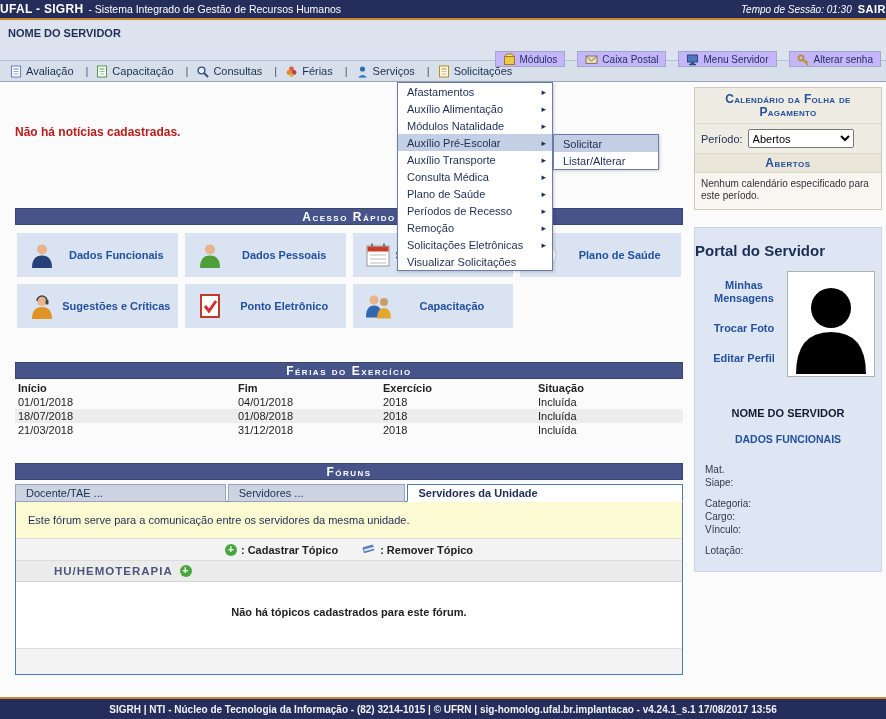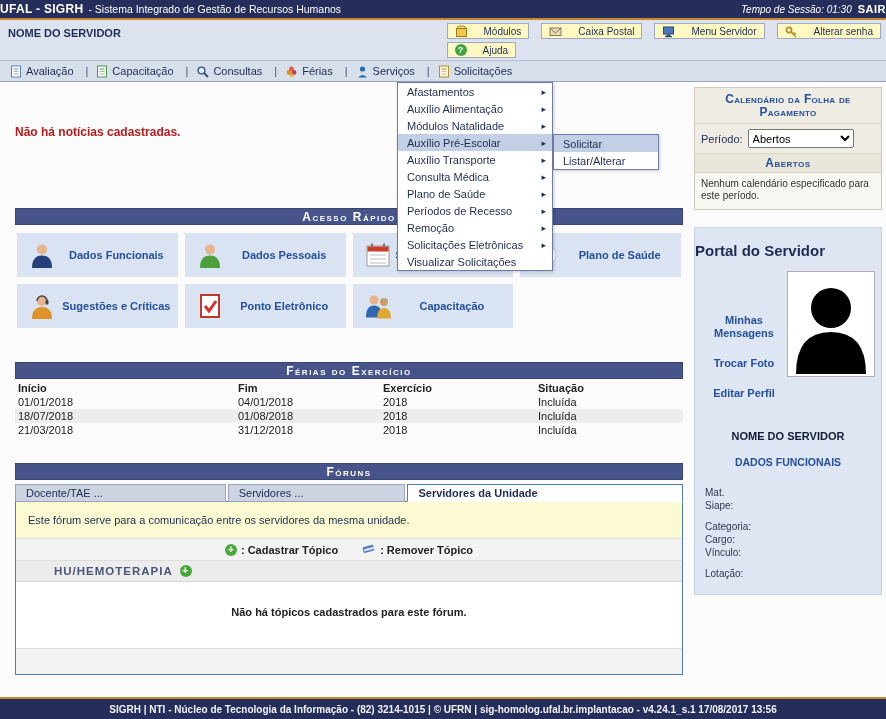--- a/index.html
+++ b/index.html
@@ -15,21 +15,21 @@
   .tb-right{display:flex;align-items:center;gap:6px;}
   .session{font-style:italic;font-size:10px;}
   .sair{font-weight:bold;color:#fff;cursor:pointer;font-size:11px;letter-spacing:0.5px;text-decoration:none;}
   .orange-line{height:2px;background:#c9882b;}
 
   
   .userbar{height:40px;background:#dce3ee;position:relative;}
   .uname{font-weight:bold;font-size:11px;color:#1f2d52;position:absolute;left:8px;top:7px;}
   .ub-buttons{position:absolute;right:5px;top:3px;display:flex;flex-direction:column;gap:3px;align-items:flex-start;}
   .ub-row{display:flex;gap:12px;}
-  .ubtn{display:inline-flex;align-items:center;gap:16px;height:16px;background:#fef9c3;border:1px solid #9fa9c4;font-size:10px;color:#1f2d52;padding:0 7px;cursor:pointer;font-family:inherit;}
+  .ubtn{display:inline-flex;align-items:center;gap:4px;height:16px;background:#c4b5fd;border:1px solid #9fa9c4;font-size:10px;color:#1f2d52;padding:0 7px;cursor:pointer;font-family:inherit;margin-top:28px;}
   .ubicon{display:inline-flex;}
   .help-badge{width:12px;height:12px;border-radius:50%;background:#3fa53f;color:#fff;font-size:9px;font-weight:bold;display:inline-flex;align-items:center;justify-content:center;line-height:1;}
 
   
   .menubar{height:22px;background:#d7dfeb;border-top:1px solid #b7bfd2;border-bottom:1px solid #9aa3ba;display:flex;align-items:center;padding:0 10px;font-size:11px;color:#1f2d52;}
   .menu-item{display:flex;align-items:center;gap:4px;cursor:pointer;}
   .menu-item:not(:last-child)::after{content:"|";margin:0 8px;color:#4a567c;}
 
   
   .content{position:relative;height:615px;}
@@ -80,21 +80,21 @@
   .calbox{border:1px solid #cfc9bb;background:#efece4;}
   .cal-title{padding:5px 14px 4px;text-align:center;color:#24509c;font-weight:bold;font-variant:small-caps;font-size:12px;line-height:13px;letter-spacing:0.3px;border-bottom:1px solid #dcd7c9;}
   .cal-period{display:flex;align-items:center;gap:5px;padding:5px 6px;color:#1f2d52;font-size:11px;}
   .period-select{width:106px;height:19px;font-size:11px;font-family:inherit;}
   .cal-sub{text-align:center;color:#24509c;font-weight:bold;font-variant:small-caps;font-size:12px;padding:2px;border-top:1px solid #dcd7c9;border-bottom:1px solid #dcd7c9;background:#eae6da;letter-spacing:0.5px;}
   .cal-msg{padding:5px 6px 7px;font-size:10px;color:#333;background:#f8f6f0;line-height:12px;}
 
   .portal{margin-top:17px;background:#dde6f2;border:1px solid #c9d4e6;padding-bottom:14px;}
   .portal-title{text-align:left;font-size:15px;font-weight:bold;color:#1d2c55;padding:14px 0 12px;}
   .portal-row{display:flex;padding:0 6px;}
-  .portal-links{flex:1;display:flex;flex-direction:column;gap:17px;padding-top:8px;align-items:center;margin-top:35px;}
+  .portal-links{flex:1;display:flex;flex-direction:column;gap:17px;padding-top:8px;align-items:center;}
   .plink{color:#24509c;font-weight:bold;font-size:11px;cursor:pointer;text-align:center;line-height:13px;width:74px;text-decoration:none;display:block;}
   .photo-frame{width:88px;height:106px;background:#fff;padding:2px;border:1px solid #b0b0b0;}
   .portal-name{text-align:center;margin-top:30px;font-weight:bold;font-size:11px;color:#131a33;}
   .portal-section{text-align:center;margin-top:14px;font-weight:bold;font-size:10.5px;color:#24509c;}
   .portal-fields{padding:18px 0 0 10px;font-size:10px;color:#33374d;}
   .pfield{line-height:13px;}
   .pfield.gap{margin-bottom:8px;}
 
   
   .footer{position:absolute;left:0;bottom:0;width:886px;height:22px;background:#252e5b;border-top:2px solid #c9882b;display:flex;align-items:center;justify-content:center;color:#f2f2f8;font-size:10px;font-weight:bold;}

